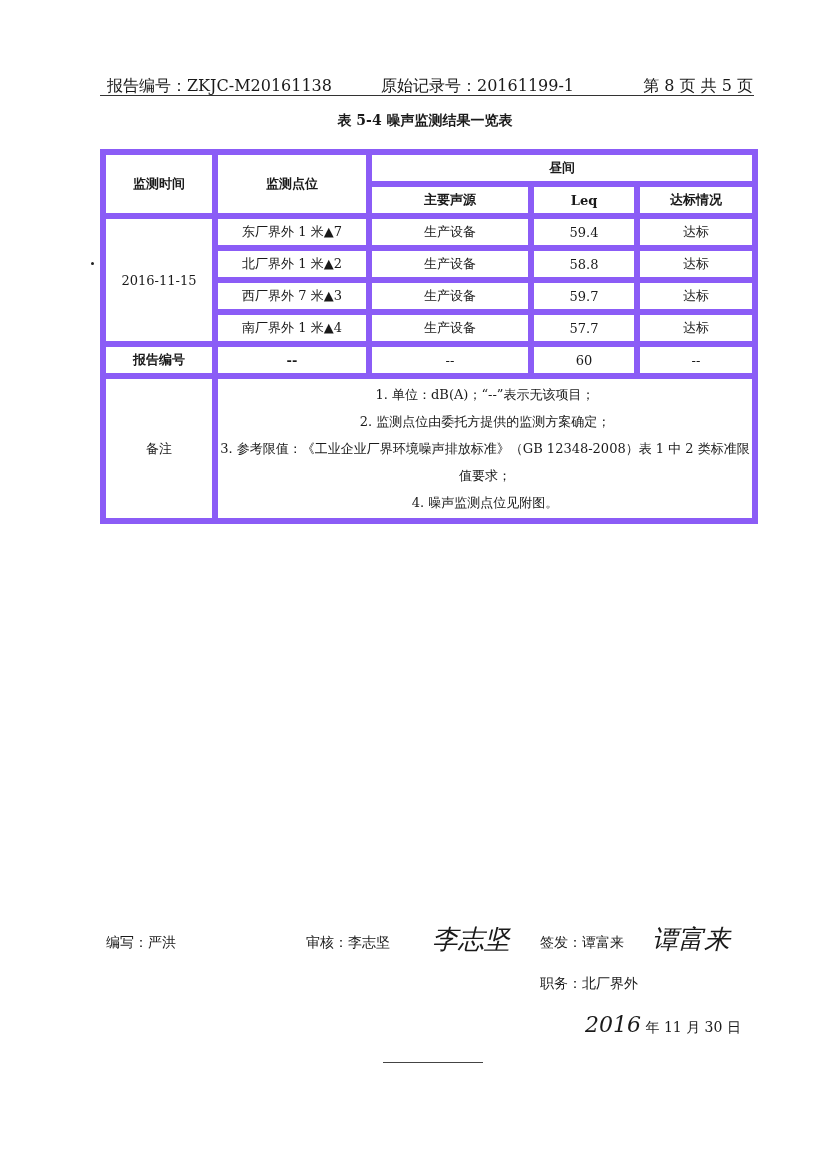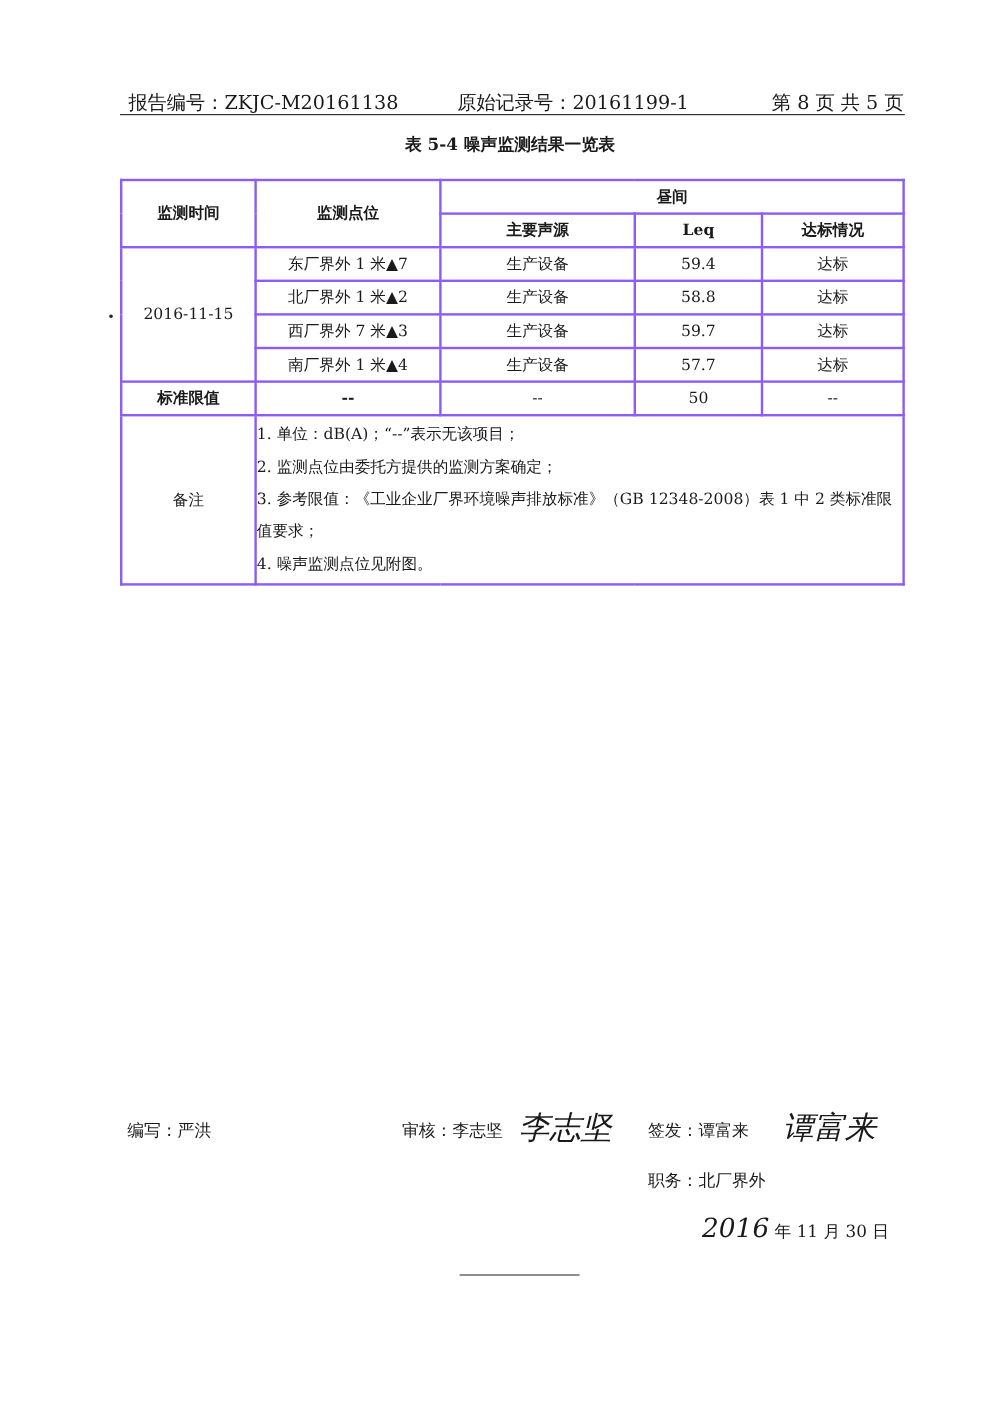--- a/index.html
+++ b/index.html
@@ -3,23 +3,23 @@
 <meta charset="utf-8">
 <style>
   html, body { margin:0; padding:0; background:#fff; }
   body { width:826px; height:1168px; position:relative; overflow:hidden;
          font-family: "DejaVu Serif", "Liberation Serif", serif; color:#1a1a1a; }
   .hdr { position:absolute; top:76px; left:107px; width:646px; height:18px; font-size:16px; }
   .hdr span { position:absolute; top:0; white-space:nowrap; }
   .hdr-line { position:absolute; top:95px; left:100px; width:654px; height:1px; background:#333; }
   .title { position:absolute; top:112px; left:12px; width:826px; text-align:center; font-size:14px; font-weight:bold; }
   table { position:absolute; top:149px; left:100px; width:652px; border-collapse:collapse; font-size:13px; table-layout:fixed; }
-  td { border:2px solid #8b5cf6; text-align:center; vertical-align:middle; padding:0; height:26px;margin-top:28px; }
+  td { border:6px solid #8b5cf6; text-align:center; vertical-align:middle; padding:0; height:26px;margin-top:28px; }
   td.b { font-weight:bold; }
-  td.notes { text-align:left; padding:2px 0; height:128px; }
+  td.notes { text-align:center; padding:2px 0; height:128px; }
   .notes p { margin:0; line-height:27px; }
   .sig { position:absolute; font-size:14px; white-space:nowrap; }
   .hand { font-family:"DejaVu Serif", serif; font-style:italic; font-size:26px; }
   .foot-line { position:absolute; top:1062px; left:383px; width:100px; height:1px; background:#444; }
   .dot { position:absolute; left:91px; top:262px; width:3px; height:3px; background:#222; border-radius:50%; }
 </style>
 </head>
 <body>
 
 <div class="hdr">
@@ -70,40 +70,40 @@
     <td>59.7</td>
     <td>达标</td>
   </tr>
   <tr>
     <td>南厂界外 1 米▲4</td>
     <td>生产设备</td>
     <td>57.7</td>
     <td>达标</td>
   </tr>
   <tr>
-    <td class="b">标准限值</td>
+    <td class="b">报告编号</td>
     <td class="b">--</td>
     <td>--</td>
-    <td>50</td>
+    <td>60</td>
     <td>--</td>
   </tr>
   <tr>
     <td>备注</td>
     <td class="notes" colspan="4">
       <p>1.   单位：dB(A)；“--”表示无该项目；</p>
       <p>2.   监测点位由委托方提供的监测方案确定；</p>
       <p>3.   参考限值：《工业企业厂界环境噪声排放标准》（GB 12348-2008）表 1 中 2 类标准限值要求；</p>
       <p>4.   噪声监测点位见附图。</p>
     </td>
   </tr>
 </tbody>
   </table>
 
 <div class="sig" style="left:106px; top:934px">编写：严洪</div>
-<div class="sig" style="left:335px; top:934px">审核：李志坚</div>
+<div class="sig" style="left:306px; top:934px">审核：李志坚</div>
 <div class="sig hand" style="left:432px; top:922px">李志坚</div>
 <div class="sig" style="left:540px; top:934px">签发：谭富来</div>
 <div class="sig hand" style="left:652px; top:922px">谭富来</div>
 <div class="sig" style="left:540px; top:975px">职务：北厂界外</div>
 <div class="sig" style="left:585px; top:1012px">
   <span class="hand" style="font-size:22px">2016</span>
   <span>年 11 月 30 日</span>
 </div>
 <div class="foot-line"></div>
 

